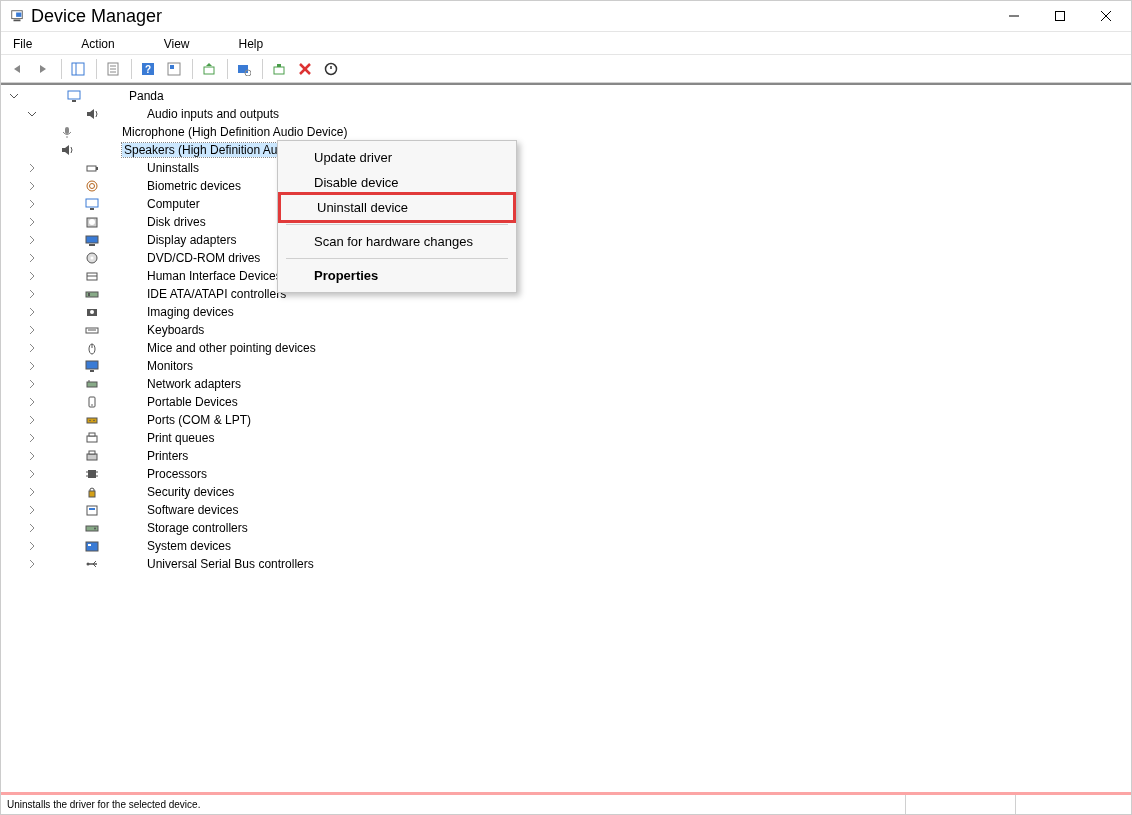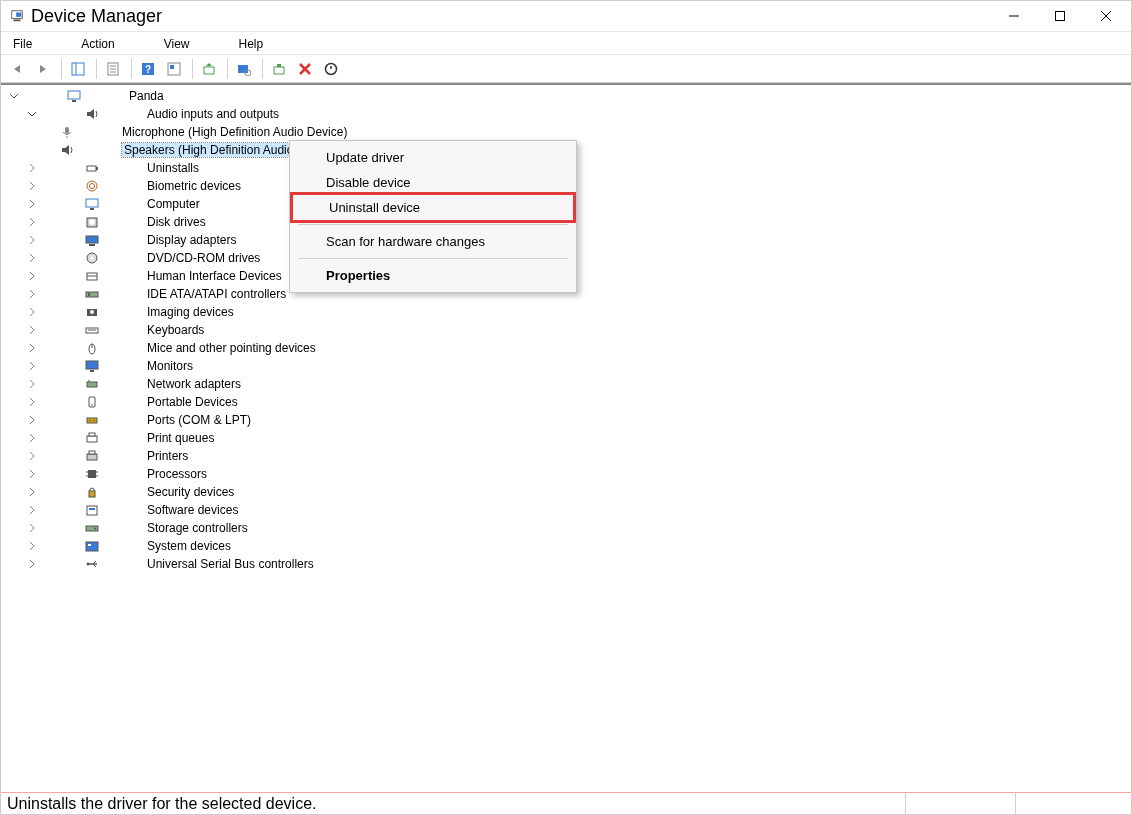--- a/index.html
+++ b/index.html
@@ -53,36 +53,35 @@
   padding: 2px 0 0 2px;
   position: relative;
 }
 .tree-node { display:flex; align-items:center; height:18px; white-space:nowrap;gap:43px; }
 .expander { width:14px; height:14px; display:flex; align-items:center; justify-content:center; margin-right:2px; }
 .node-icon { width:16px; height:16px; margin-right:4px; display:flex; align-items:center; justify-content:center; }
 .node-label { cursor: default; }
 .selected-label { background:#cce8ff; padding:0 2px; outline:1px dotted #888;}
 .statusbar {
   height: 22px;
-  border-top: 1px solid #fca5a5;
+  border-top: 3px solid #fca5a5;
   display: flex;
   align-items: center;
   padding: 0 6px;
-  font-size: 16px;
+  font-size: 10px;
 }
 .statusbar .cell { border-left:1px solid #d0d0d0; height:100%; }
 .ctxmenu {
   position: absolute;
   background: #f7f7f7;
   border: 1px solid #c6c6c6;
   box-shadow: 3px 3px 6px rgba(0,0,0,.25);
   padding: 4px 0;
-  width: 288px;
+  width: 240px;
   font-size: 13px;
-  margin-left: 12px;
 }
 .ctxitem {
   padding: 5px 14px 5px 36px;
   cursor: default;
 }
 .ctxsep { height:1px; background:#d0d0d0; margin:4px 8px; }
 .ctx-highlight { border: 3px solid #e13a3a; margin:-3px 0; position:relative; z-index:2;}
 .ctx-bold { font-weight:600; }
 svg { display:block; }
 </style>

